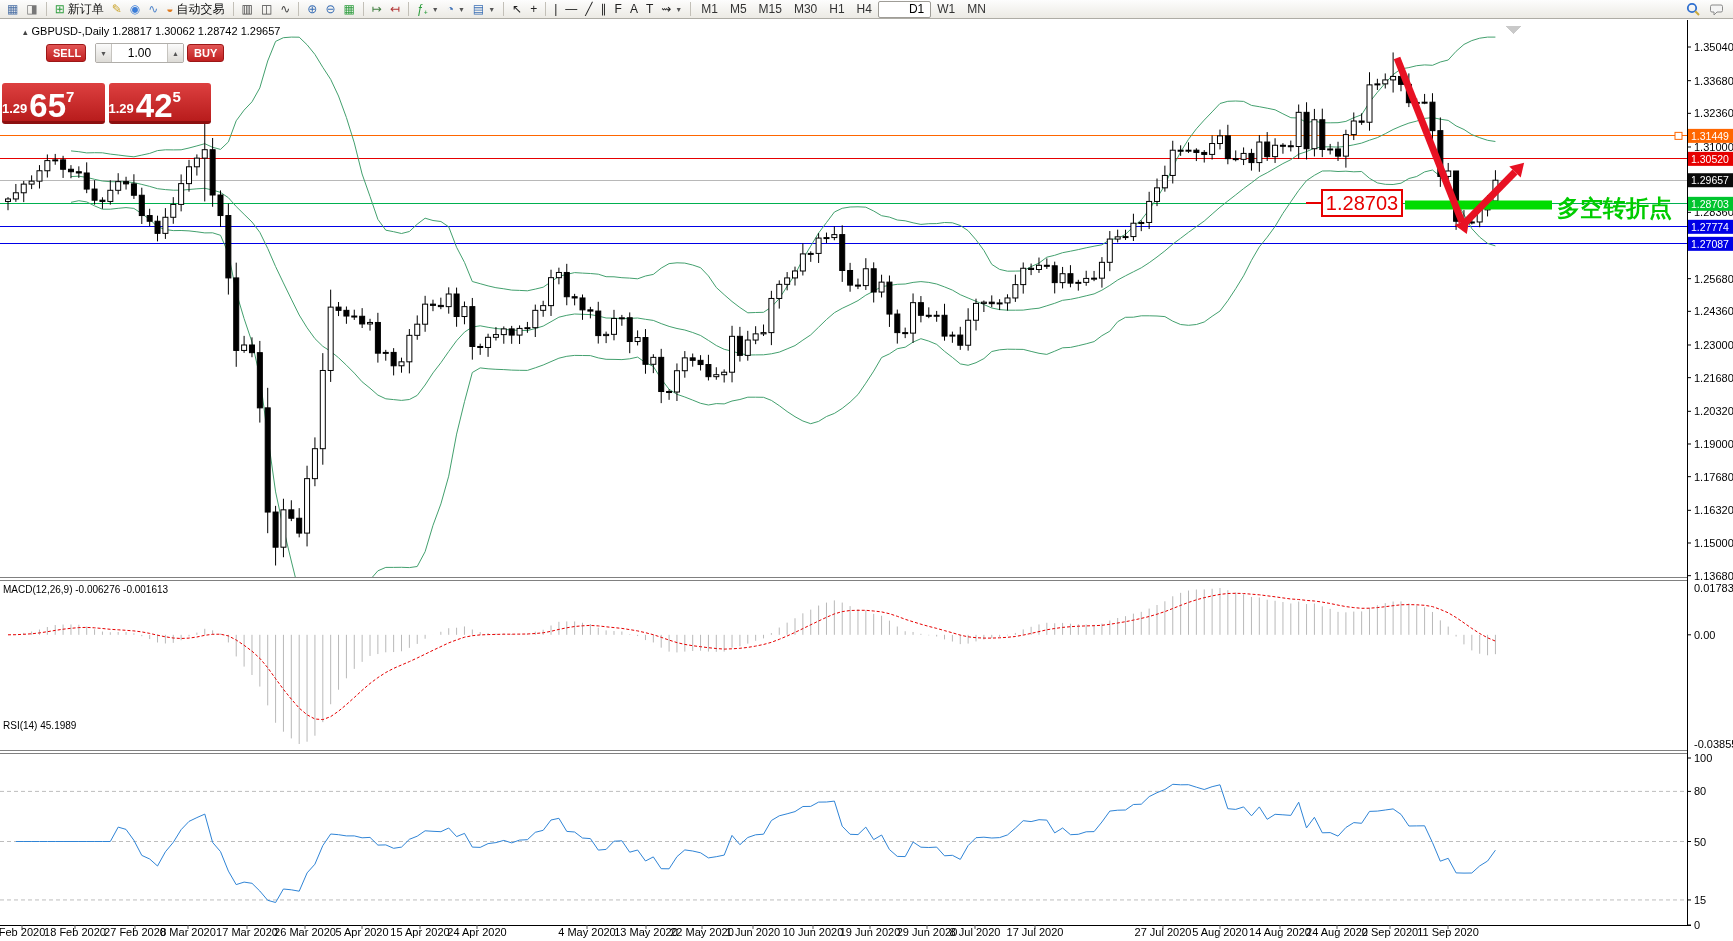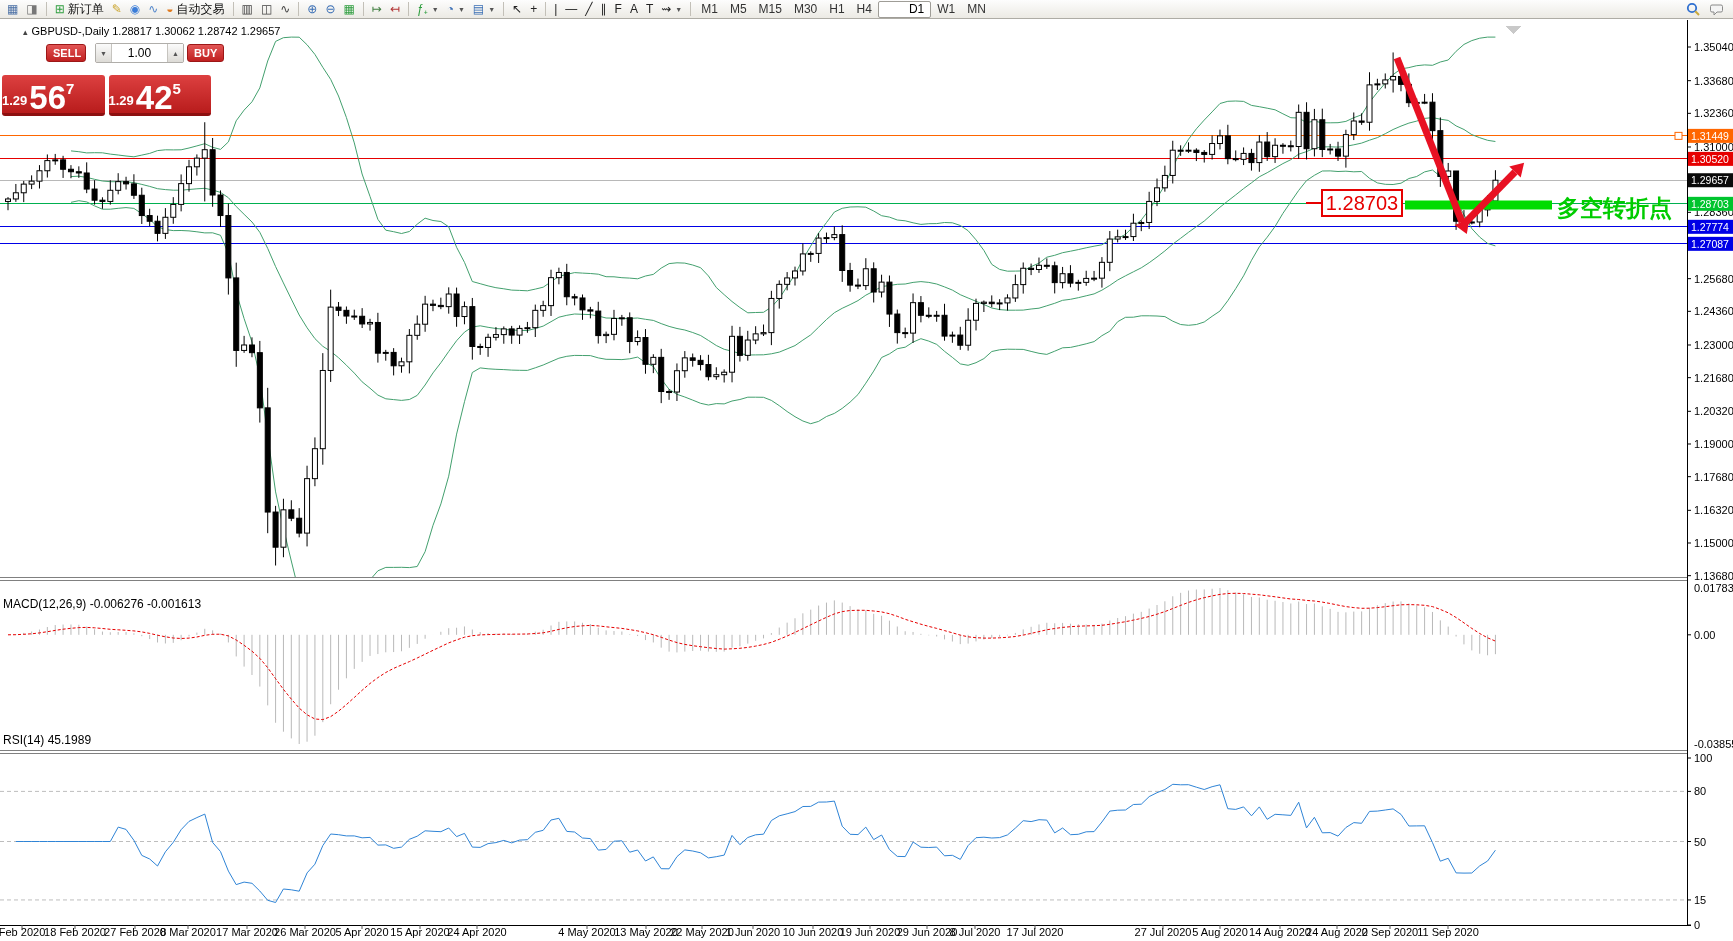--- a/index.html
+++ b/index.html
@@ -16,26 +16,26 @@
   .tb-btn .caret{font-size:7px;color:#555;margin-left:1px;}
   .tb-btn .cjk{font-size:12px;color:#111;}
   .tb-sep{width:1px;height:14px;background:#c3c0b8;margin:0 4px;flex:0 0 auto;}
   .tf{padding:0 6px;height:15px;line-height:15px;color:#333;font-size:12px;}
   .tf.active{background:#fff;border:1px solid #9f9d97;border-radius:2px;color:#000;padding-left:30px;}
   .tb-right{margin-left:auto;display:flex;align-items:center;gap:6px;padding-right:4px;}
   .tb-iconbtn{width:18px;height:17px;display:inline-flex;align-items:center;justify-content:center;background:none;border:none;padding:0;}
   
   .chart-title{position:absolute;left:23px;top:25px;font-size:11px;color:#000;z-index:5;}
   .chart-title .tmark{color:#444;font-size:9px;margin-right:4px;}
-  .ind-label{position:absolute;left:3px;font-size:12px;color:#000;z-index:5;margin-top:13px;}
+  .ind-label{position:absolute;left:3px;font-size:10px;color:#000;z-index:5;}
   #macd-label{top:584px;}
   #rsi-label{top:720px;}
   
   .oneclick{position:absolute;left:2px;top:44px;width:209px;z-index:6;}
-  .oc-row1{display:flex;align-items:center;height:18px;margin-bottom:13px;padding-left:44px;}
+  .oc-row1{display:flex;align-items:center;height:18px;margin-bottom:21px;padding-left:44px;}
   .oc-btn{background:linear-gradient(#e25555,#c02020);color:#fff;border:1px solid #9d1717;
     border-radius:3px;font-size:11px;font-weight:bold;height:18px;line-height:15px;
     font-family:"Liberation Sans",sans-serif;}
   .oc-sell{width:40px;}
   .oc-buy{width:48px;margin-left:3px;}
   .vol{display:flex;align-items:stretch;margin-left:9px;height:18px;border:1px solid #b0aeaa;background:#fca5a5;border-radius:2px;}
   .vol-btn{width:16px;background:linear-gradient(#fbfbfb,#dddbd6);border:none;border-left:1px solid #c6c4bf;border-right:1px solid #c6c4bf;
     font-size:7px;color:#555;padding:0;}
   .vol-btn:first-child{border-left:none;}
   .vol-btn:last-child{border-right:none;}
@@ -924,21 +924,21 @@
       <div class="vol">
         <button class="vol-btn">▼</button>
         <input class="vol-input" value="1.00" style="">
         <button class="vol-btn">▲</button>
       </div>
       <button class="oc-btn oc-buy">BUY</button>
     </div>
     <div class="oc-row2">
       <div class="pbox">
         <span class="pbase">1.29</span>
-        <span class="pbig">56</span>
+        <span class="pbig">65</span>
         <span class="psup">7</span>
       </div>
       <div class="pbox">
         <span class="pbase">1.29</span>
         <span class="pbig">42</span>
         <span class="psup">5</span>
       </div>
     </div>
   </div>
 

